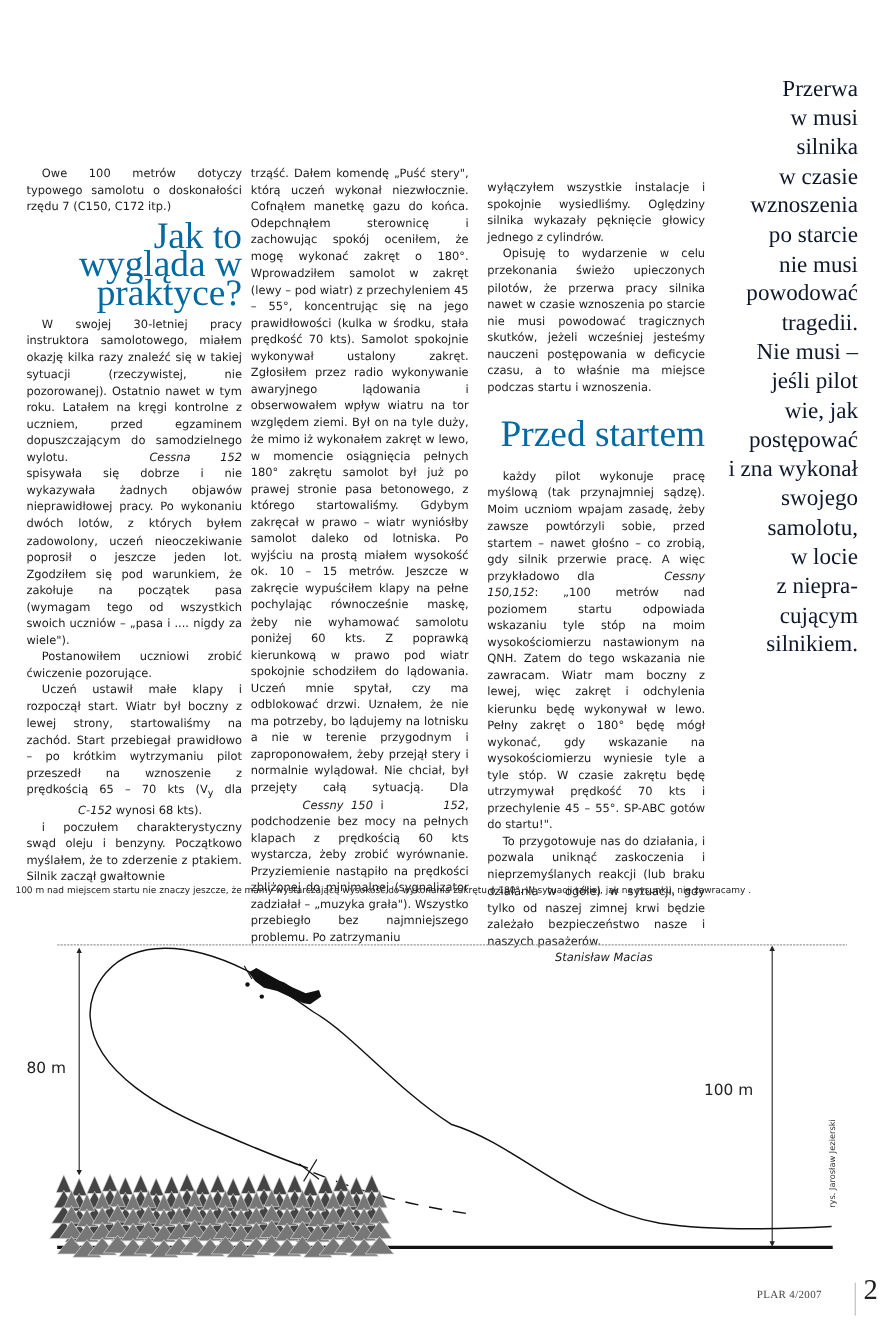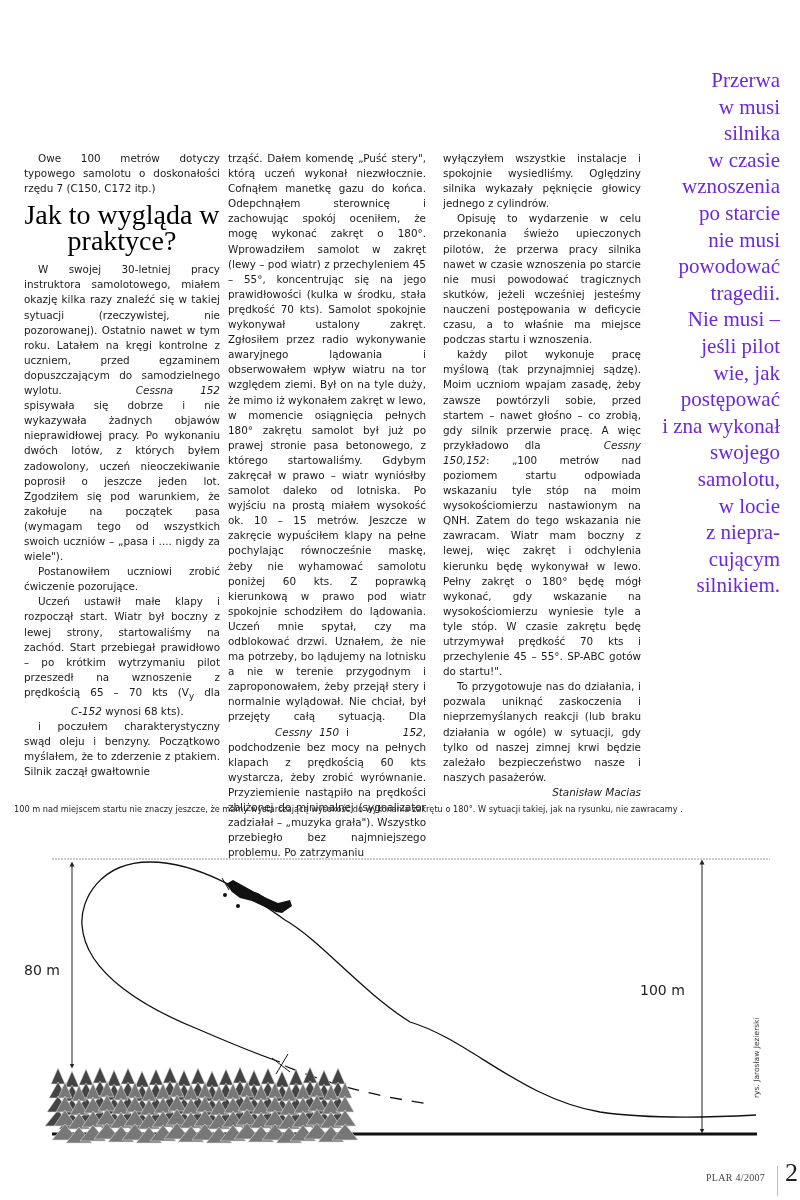--- a/index.html
+++ b/index.html
@@ -7,45 +7,45 @@
     .col {
       position: absolute; top: 150px;
       font-family: "DejaVu Sans", sans-serif; font-size: 10.4px; line-height: 15.1px;
       text-align: justify; hyphens: manual;
     }
     .col p { margin: 0; text-indent: 14px; }
     .col p.noindent { text-indent: 0; }
     .col .it { font-style: italic; margin-left: 47px; }
     .col1 { left: 24px; width: 196px; top: 151px; }
     .col2 { left: 228px; width: 198px; top: 151px; }
-    .col3 { left: 443px; width: 198px; top: 151px; }
+    .col3 { left: 443px; width: 198px; top: 164px; }
     h2.head {
-      font-family: "Liberation Serif", serif; font-weight: normal; color: #000000;
-      font-size: 28px; line-height: 26px; margin: 6px 0 8px 0; text-align: center;
+      font-family: "Liberation Serif", serif; font-weight: normal; color: #0369a1;
+      font-size: 34px; line-height: 26px; margin: 6px 0 8px 0; text-align: right;
     }
     h2.head.mid { margin: 22px 0 18px 0; }
     .pull {
       position: absolute; left: 655px; top: 67px; width: 125px;
       font-family: "Liberation Serif", serif; font-size: 21px; line-height: 26.6px;
-      text-align: right; color: #6d28d9;
+      text-align: right; color: #0f172a;
     }
     .pull div { white-space: nowrap; }
-    .sig { text-align: right; font-style: italic; margin-top: 14px; text-indent: 0; }
+    .sig { text-align: center; font-style: italic; margin-top: 14px; text-indent: 0; }
     .caption {
       position: absolute; left: 14px; top: 804px; width: 780px;
       font-family: "DejaVu Sans", sans-serif; font-size: 8.2px; color: #222; white-space: nowrap;
     }
     .figure { position: absolute; left: 0; top: 850px; width: 800px; height: 320px; }
     .fig-label { font-family: "DejaVu Sans", sans-serif; font-size: 14px; fill: #222; }
     .credit {
       position: absolute; left: 752px; top: 1098px; transform: rotate(-90deg); transform-origin: left top;
       font-family: "DejaVu Sans", sans-serif; font-size: 7.5px; color: #333; white-space: nowrap;
     }
     .footer-mag {
-      position: absolute; left: 706px; top: 1172px;
+      position: absolute; left: 688px; top: 1172px;
       font-family: "Liberation Serif", serif; font-size: 10px; color: #444; letter-spacing: 0.3px;
     }
     .footer-sep { position: absolute; left: 777px; top: 1166px; width: 1px; height: 30px; background: #bbb; }
     .page-num {
       position: absolute; left: 785px; top: 1158px;
       font-family: "Liberation Serif", serif; font-size: 26px; color: #222;
     }
   </style>
 </head>
 <body>
@@ -59,20 +59,21 @@
   <p>i poczułem charakterystyczny swąd oleju i benzyny. Początkowo myślałem, że to zderzenie z ptakiem. Silnik zaczął gwałtownie</p>
 </div>
 
 <div class="col col2">
   <p class="noindent"><span>trząść. Dałem komendę „Puść stery", którą uczeń wykonał niezwłocznie. Cofnąłem manetkę gazu do końca. Odepchnąłem sterownicę i zachowując spokój oceniłem, że mogę wykonać zakręt o 180°. Wprowadziłem samolot w zakręt (lewy – pod wiatr) z przechyleniem 45 – 55°, koncentrując się na jego prawidłowości (kulka w środku, stała prędkość 70 kts). Samolot spokojnie wykonywał ustalony zakręt. Zgłosiłem przez radio wykonywanie awaryjnego lądowania i obserwowałem wpływ wiatru na tor względem ziemi. Był on na tyle duży, że mimo iż wykonałem zakręt w lewo, w momencie osiągnięcia pełnych 180° zakrętu samolot był już po prawej stronie pasa betonowego, z którego startowaliśmy. Gdybym zakręcał w prawo – wiatr wyniósłby samolot daleko od lotniska. Po wyjściu na prostą miałem wysokość ok. 10 – 15 metrów. Jeszcze w zakręcie wypuściłem klapy na pełne pochylając równocześnie maskę, żeby nie wyhamować samolotu poniżej 60 kts. Z poprawką kierunkową w prawo pod wiatr spokojnie schodziłem do lądowania. Uczeń mnie spytał, czy ma odblokować drzwi. Uznałem, że nie ma potrzeby, bo lądujemy na lotnisku a nie w terenie przygodnym i zaproponowałem, żeby przejął stery i normalnie wylądował. Nie chciał, był przejęty całą sytuacją. Dla </span><span class="it">Cessny 150</span><span> i </span><span class="it">152</span><span>, podchodzenie bez mocy na pełnych klapach z prędkością 60 kts wystarcza, żeby zrobić wyrównanie. Przyziemienie nastąpiło na prędkości zbliżonej do minimalnej (sygnalizator zadziałał – „muzyka grała"). Wszystko przebiegło bez najmniejszego problemu. Po zatrzymaniu</span></p>
 </div>
 
 <div class="col col3">
   <p class="noindent">wyłączyłem wszystkie instalacje i spokojnie wysiedliśmy. Oględziny silnika wykazały pęknięcie głowicy jednego z cylindrów.</p>
   <p>Opisuję to wydarzenie w celu przekonania świeżo upieczonych pilotów, że przerwa pracy silnika nawet w czasie wznoszenia po starcie nie musi powodować tragicznych skutków, jeżeli wcześniej jesteśmy nauczeni postępowania w deficycie czasu, a to właśnie ma miejsce podczas startu i wznoszenia.</p>
+  <h2 class="head mid">Przed startem</h2>
   <p><span>każdy pilot wykonuje pracę myślową (tak przynajmniej sądzę). Moim uczniom wpajam zasadę, żeby zawsze powtórzyli sobie, przed startem – nawet głośno – co zrobią, gdy silnik przerwie pracę. A więc przykładowo dla </span><span class="it">Cessny 150,152</span><span>: „100 metrów nad poziomem startu odpowiada wskazaniu tyle stóp na moim wysokościomierzu nastawionym na QNH. Zatem do tego wskazania nie zawracam. Wiatr mam boczny z lewej, więc zakręt i odchylenia kierunku będę wykonywał w lewo. Pełny zakręt o 180° będę mógł wykonać, gdy wskazanie na wysokościomierzu wyniesie tyle a tyle stóp. W czasie zakrętu będę utrzymywał prędkość 70 kts i przechylenie 45 – 55°. SP-ABC gotów do startu!".</span></p>
   <p>To przygotowuje nas do działania, i pozwala uniknąć zaskoczenia i nieprzemyślanych reakcji (lub braku działania w ogóle) w sytuacji, gdy tylko od naszej zimnej krwi będzie zależało bezpieczeństwo nasze i naszych pasażerów.</p>
   <p class="sig">Stanisław Macias</p>
 </div>
 
 <div class="pull" id="pull">
     <div>Przerwa</div>
     <div>w musi</div>
     <div>silnika</div>
     <div>w czasie</div>

